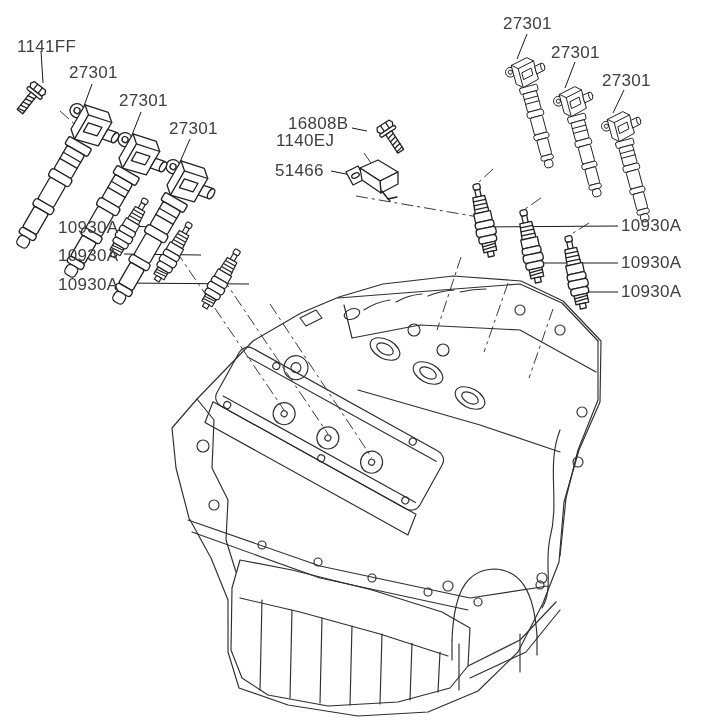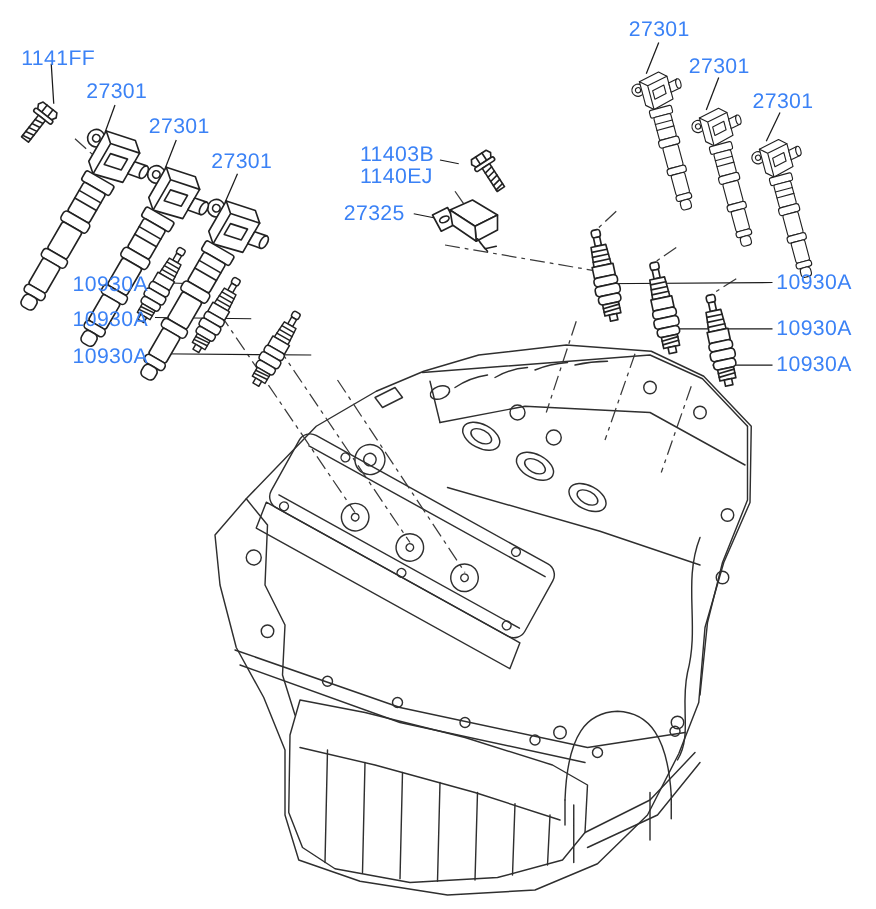--- a/index.html
+++ b/index.html
@@ -4,21 +4,21 @@
 <style>
   html,body{margin:0;padding:0;background:#fff;}
   .stage{
     position:relative;width:701px;height:727px;background:#ffffff;overflow:hidden;
     font-family:"Liberation Sans", sans-serif;
   }
   svg{position:absolute;left:0;top:0;}
   .label{
     position:absolute;
     font:17px/18px "Liberation Sans", sans-serif;
-    color:#3b82f6;letter-spacing:.3px;white-space:nowrap;cursor:pointer;
+    color:#404040;letter-spacing:.3px;white-space:nowrap;cursor:pointer;
   }
   .art{fill:none;stroke:#2f2f2f;stroke-width:1.15;stroke-linejoin:round;stroke-linecap:round;}
   .part{fill:#ffffff;stroke:#222222;stroke-width:1.3;stroke-linejoin:round;stroke-linecap:round;}
   .lead{stroke:#1a1a1a;stroke-width:1;fill:none;}
   .axis{stroke:#3a3a3a;stroke-width:1;fill:none;stroke-dasharray:12 4 3 4;}
 </style>
 </head>
 <body>
 
 <div class="stage">
@@ -216,23 +216,23 @@
 <div class="label" style="left:17px;top:38px">1141FF</div>
 
 <div class="label" style="left:69px;top:64px">27301</div>
 <div class="label" style="left:119px;top:92px">27301</div>
 <div class="label" style="left:169px;top:120px">27301</div>
 
 <div class="label" style="left:503px;top:15px">27301</div>
 <div class="label" style="left:551px;top:44px">27301</div>
 <div class="label" style="left:602px;top:72px">27301</div>
 
-<div class="label" style="left:288px;top:115px">11403B</div>
-<div class="label" style="left:288px;top:132px">1140EJ</div>
-<div class="label" style="left:275px;top:162px">27325</div>
+<div class="label" style="left:288px;top:115px">16808B</div>
+<div class="label" style="left:276px;top:132px">1140EJ</div>
+<div class="label" style="left:275px;top:162px">51466</div>
 
 <div class="label" style="left:58px;top:219px">10930A</div>
 <div class="label" style="left:58px;top:247px">10930A</div>
 <div class="label" style="left:58px;top:276px">10930A</div>
 
 <div class="label" style="left:621px;top:217px">10930A</div>
 <div class="label" style="left:621px;top:254px">10930A</div>
 <div class="label" style="left:621px;top:283px">10930A</div>
 
 </div>

